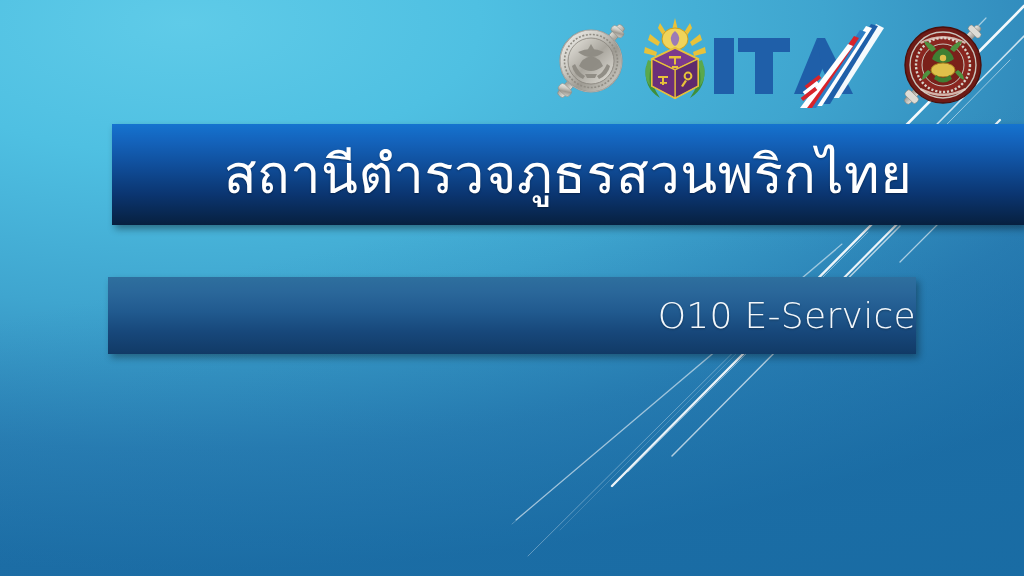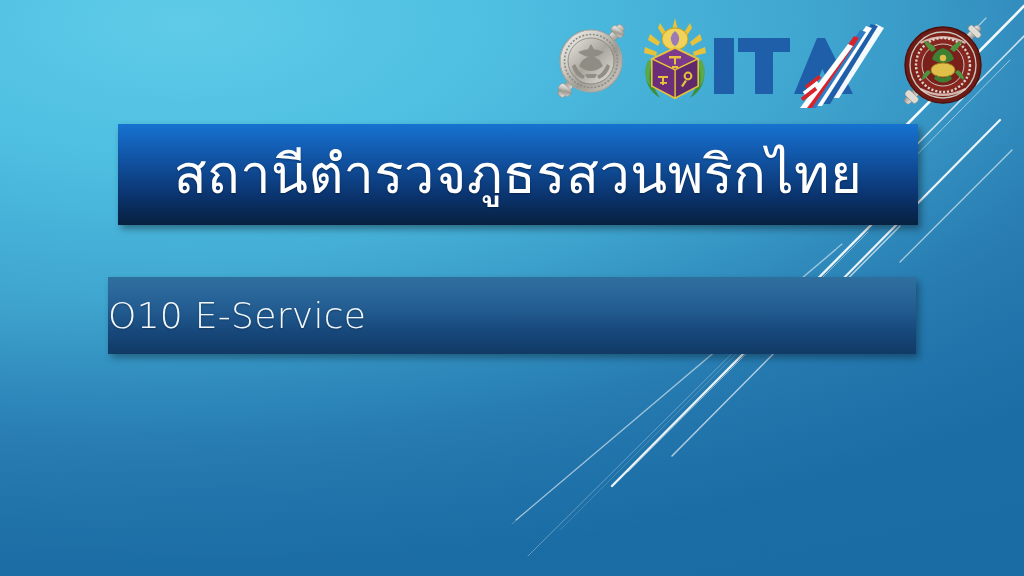--- a/index.html
+++ b/index.html
@@ -23,21 +23,21 @@
     pointer-events:none;
   }
 
   
   .streaks { position:absolute; inset:0; pointer-events:none; }
   .streaks svg { position:absolute; inset:0; width:1024px; height:576px; }
 
   
   #title-bar {
     position:absolute;
-    left:118px; top:124px; width:800px; height:101px;
+    left:112px; top:124px; width:912px; height:101px;
     background:linear-gradient(180deg,#1573cf 0%,#1464bd 16%,#104f9c 40%,#0b3570 70%,#07203f 100%);
     box-shadow:3px 4px 7px rgba(0,0,0,0.38);
     display:flex; align-items:center; justify-content:center;
   }
   #title-text {
     color:#ffffff;
     font-size:54px;
     line-height:1;
     font-weight:400;
     letter-spacing:0.5px;
@@ -45,21 +45,21 @@
     text-shadow:0 1px 2px rgba(0,0,0,0.35);
     font-family:"DejaVu Sans","Liberation Sans",sans-serif;
   }
 
   
   #subtitle-bar {
     position:absolute;
     left:108px; top:277px; width:808px; height:77px;
     background:linear-gradient(180deg,#2e6f9e 0%,#2a679a 20%,#215a8f 45%,#17477a 72%,#113a66 100%);
     box-shadow:3px 4px 7px rgba(0,0,0,0.33);
-    display:flex; align-items:center; justify-content:flex-start;
+    display:flex; align-items:center; justify-content:flex-end;
   }
   #subtitle-text {
     color:#f2f7fb;
     font-size:36px;
     line-height:1;
     font-weight:300;
     letter-spacing:0.3px;
     white-space:nowrap;
     text-shadow:0 1px 2px rgba(0,0,0,0.3);
   }

